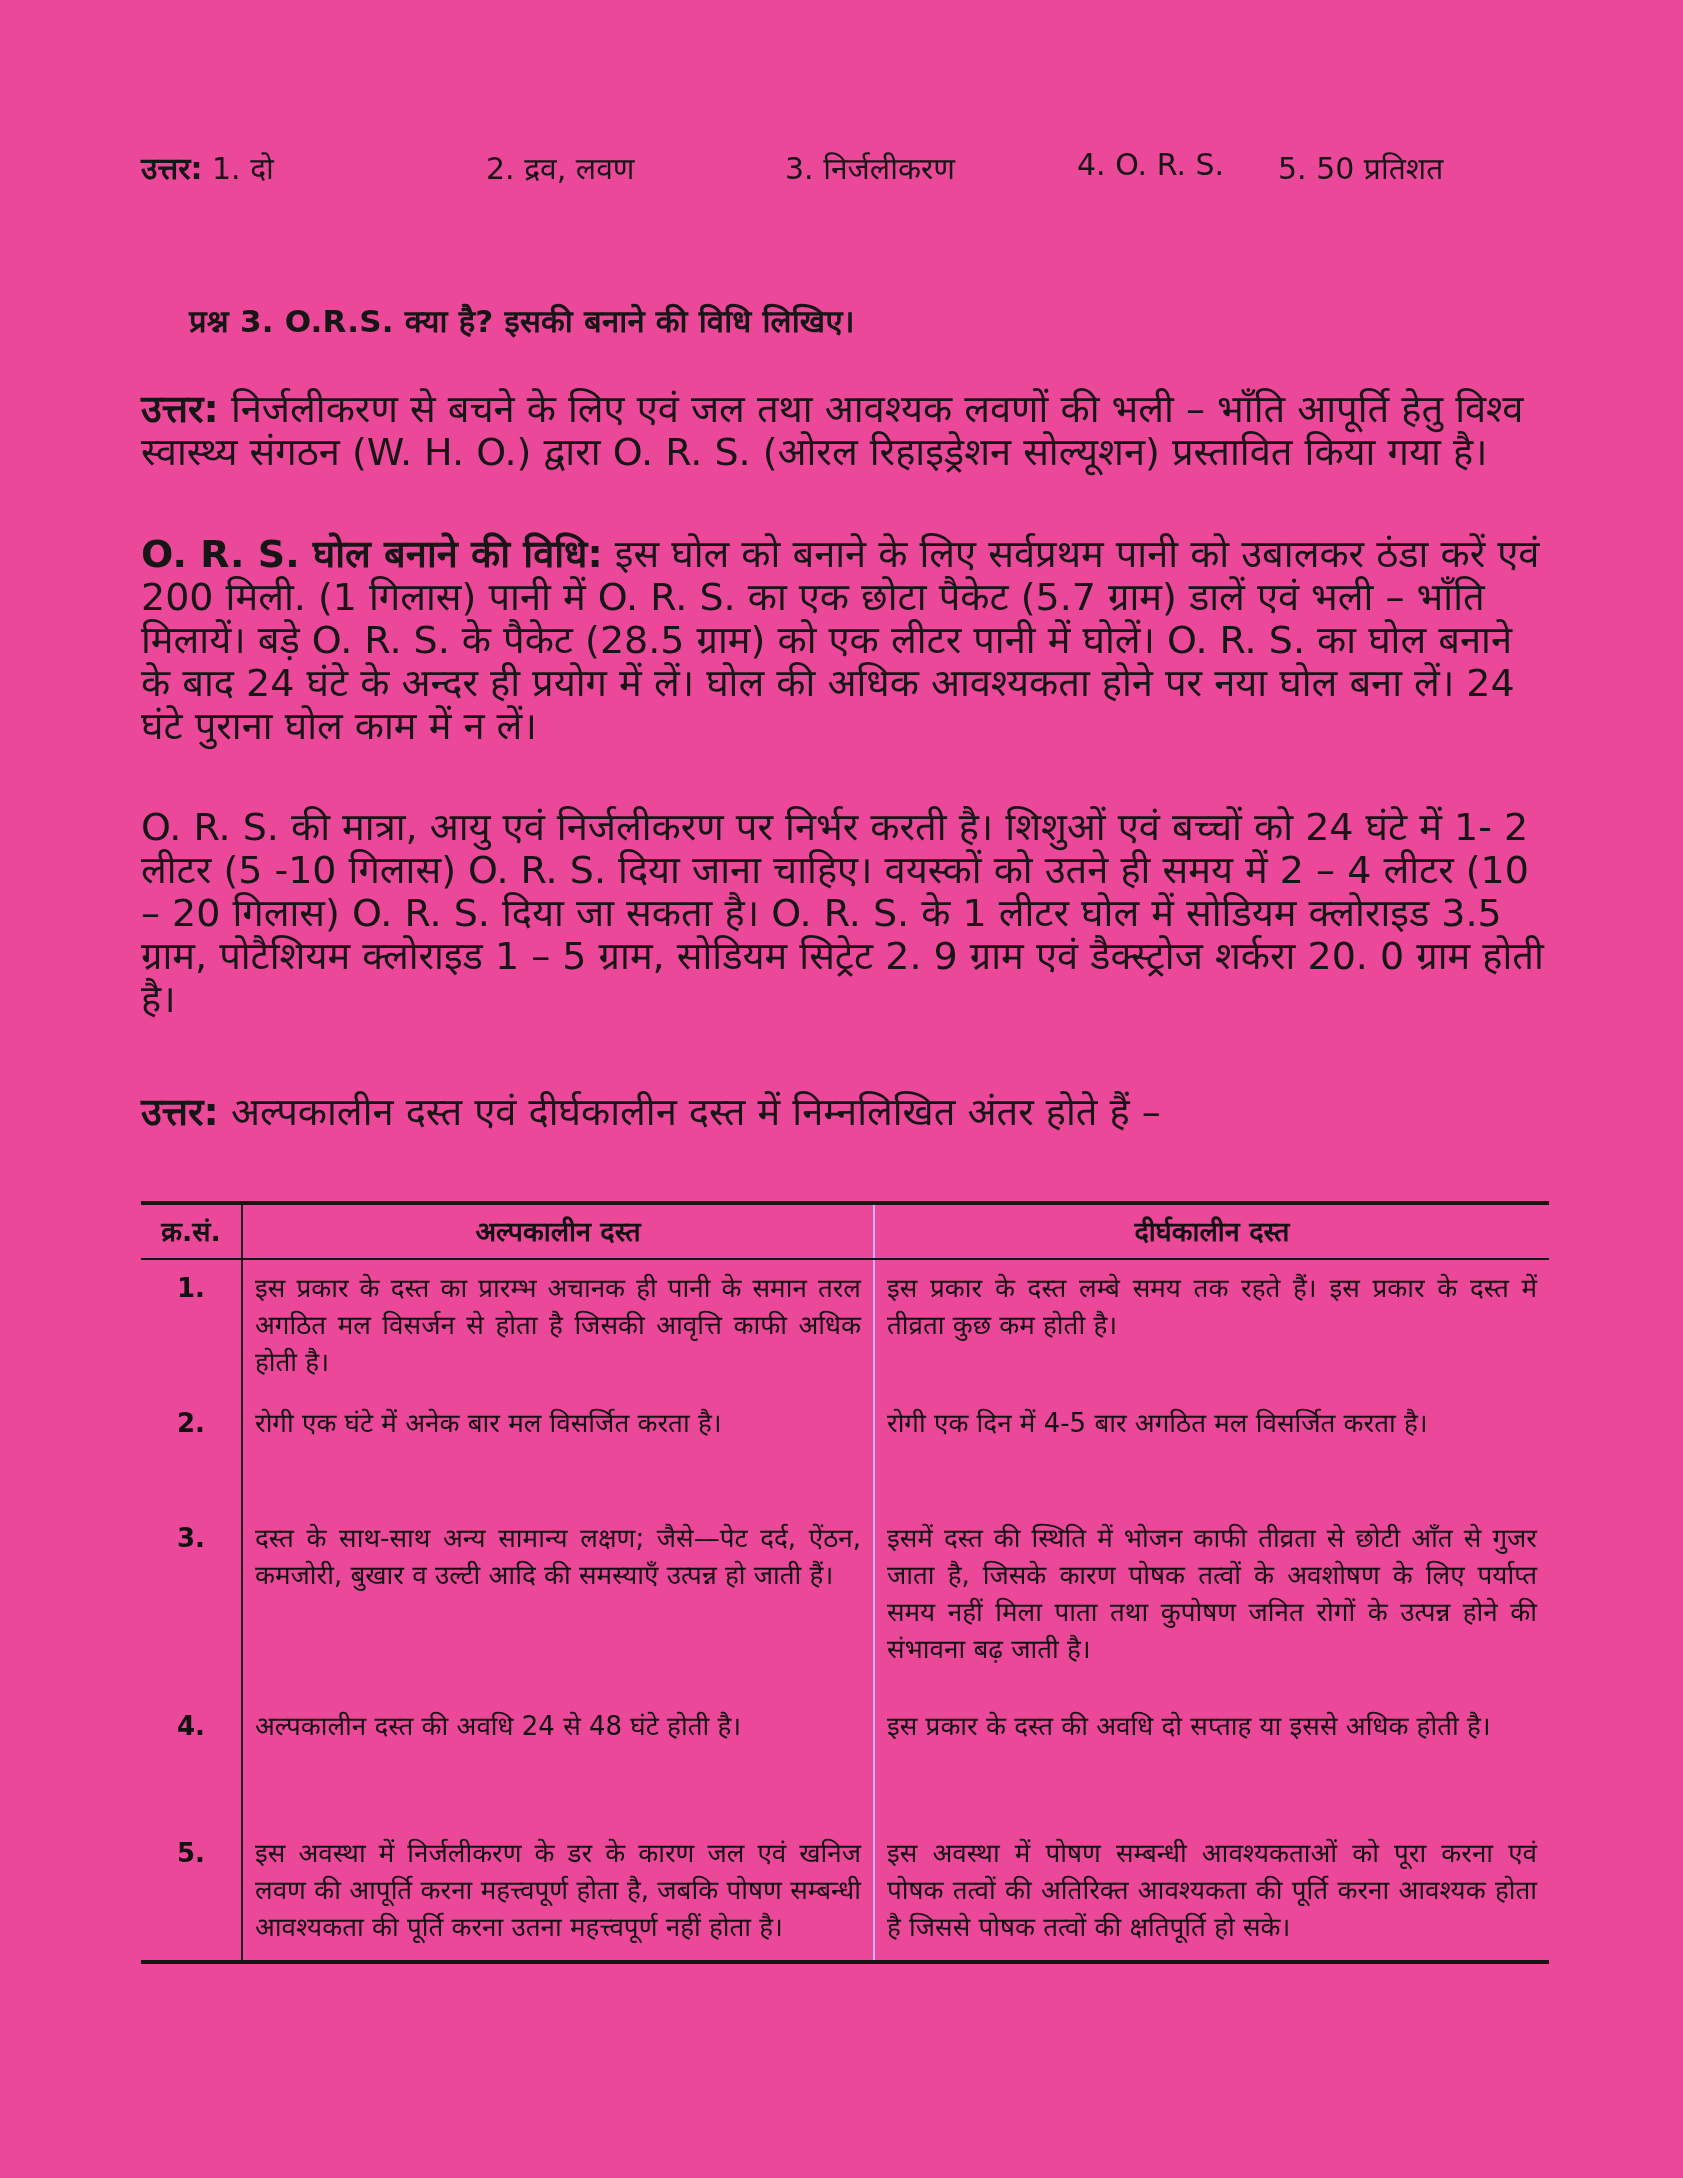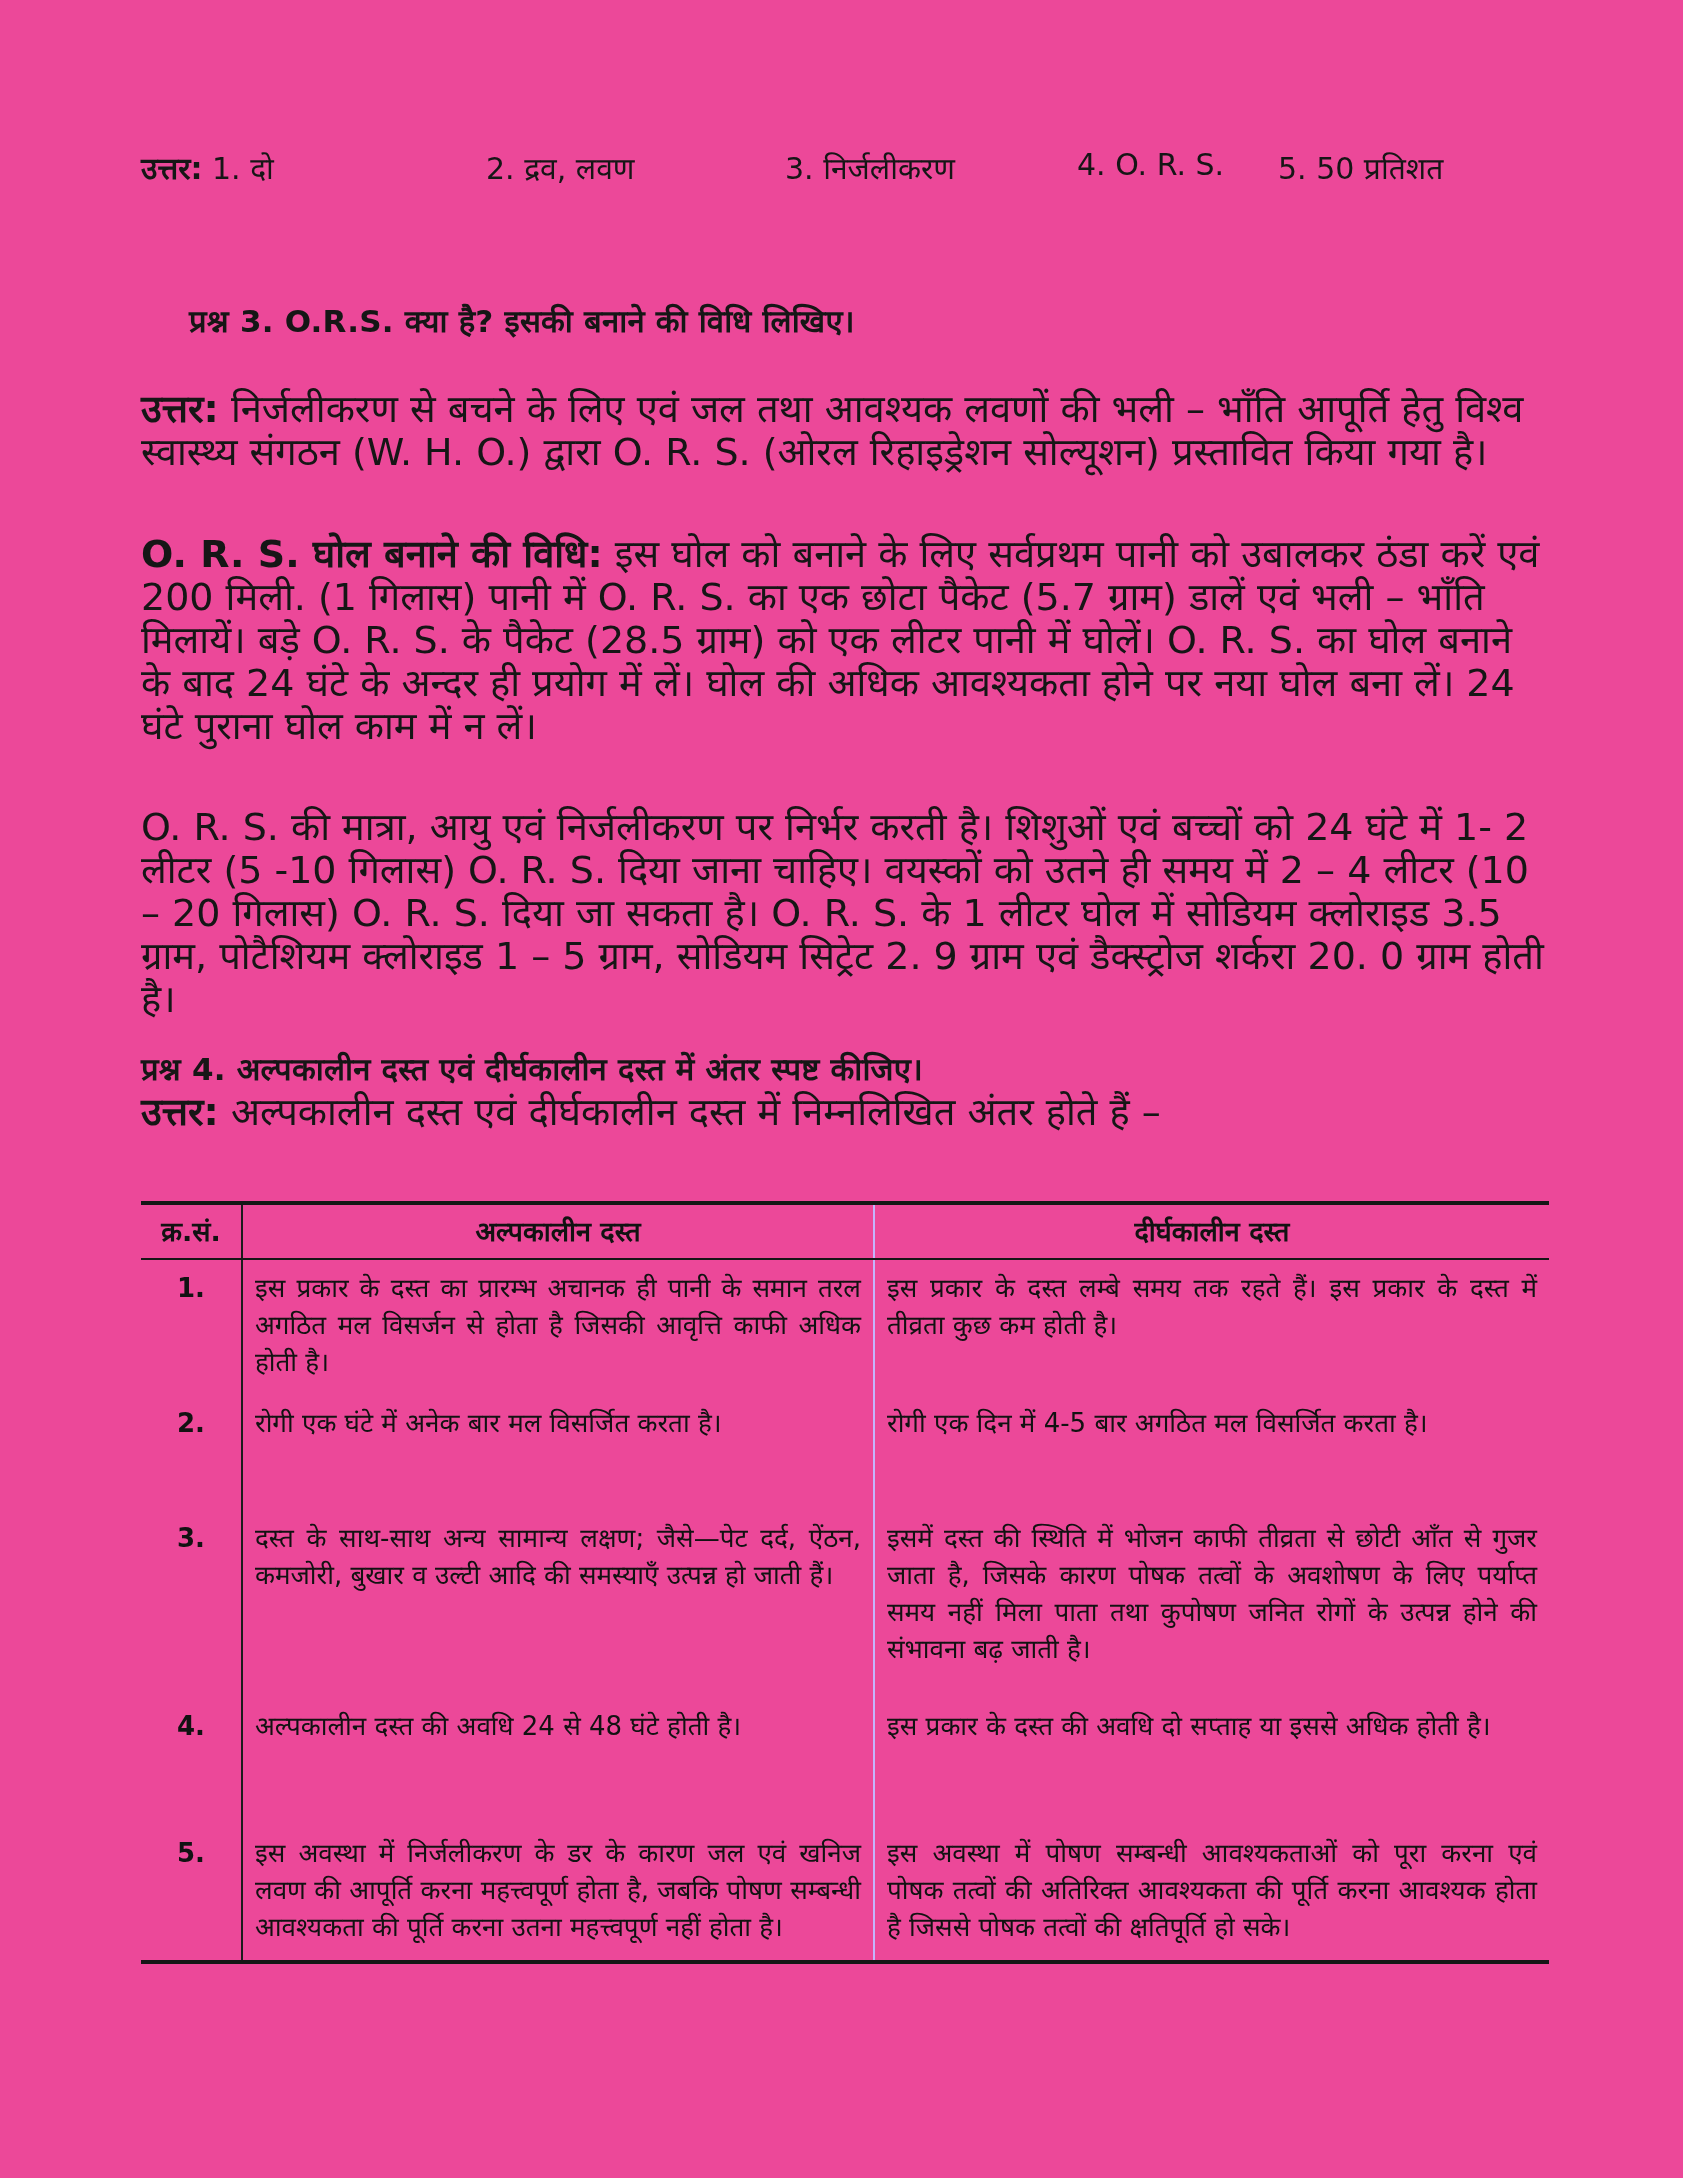--- a/index.html
+++ b/index.html
@@ -108,21 +108,20 @@
     <span>निर्जलीकरण से बचने के लिए एवं जल तथा आवश्यक लवणों की भली – भाँति आपूर्ति हेतु विश्व स्वास्थ्य संगठन (W. H. O.) द्वारा O. R. S. (ओरल रिहाइड्रेशन सोल्यूशन) प्रस्तावित किया गया है।</span>
   </div>
 
   <div class="block para method">
     <span class="lbl">O. R. S. घोल बनाने की विधि:</span>
     <span>इस घोल को बनाने के लिए सर्वप्रथम पानी को उबालकर ठंडा करें एवं 200 मिली. (1 गिलास) पानी में O. R. S. का एक छोटा पैकेट (5.7 ग्राम) डालें एवं भली – भाँति मिलायें। बड़े O. R. S. के पैकेट (28.5 ग्राम) को एक लीटर पानी में घोलें। O. R. S. का घोल बनाने के बाद 24 घंटे के अन्दर ही प्रयोग में लें। घोल की अधिक आवश्यकता होने पर नया घोल बना लें। 24 घंटे पुराना घोल काम में न लें।</span>
   </div>
 
   <div class="block para quantity">O. R. S. की मात्रा, आयु एवं निर्जलीकरण पर निर्भर करती है। शिशुओं एवं बच्चों को 24 घंटे में 1- 2 लीटर (5 -10 गिलास) O. R. S. दिया जाना चाहिए। वयस्कों को उतने ही समय में 2 – 4 लीटर (10 – 20 गिलास) O. R. S. दिया जा सकता है। O. R. S. के 1 लीटर घोल में सोडियम क्लोराइड 3.5 ग्राम, पोटैशियम क्लोराइड 1 – 5 ग्राम, सोडियम सिट्रेट 2. 9 ग्राम एवं डैक्स्ट्रोज शर्करा 20. 0 ग्राम होती है।</div>
 
-  <div class="block q-heading qh4">प्रश्न 4. अल्पकालीन दस्त एवं दीर्घकालीन दस्त में अंतर स्पष्ट कीजिए।</div>
 
   <div class="block para q4-intro">
     <span class="lbl">उत्तर:</span>
     <span>अल्पकालीन दस्त एवं दीर्घकालीन दस्त में निम्नलिखित अंतर होते हैं –</span>
   </div>
 
   <div class="block diff-table-wrap">
     <table class="diff">
       <colgroup>
           <col class="c-num">

